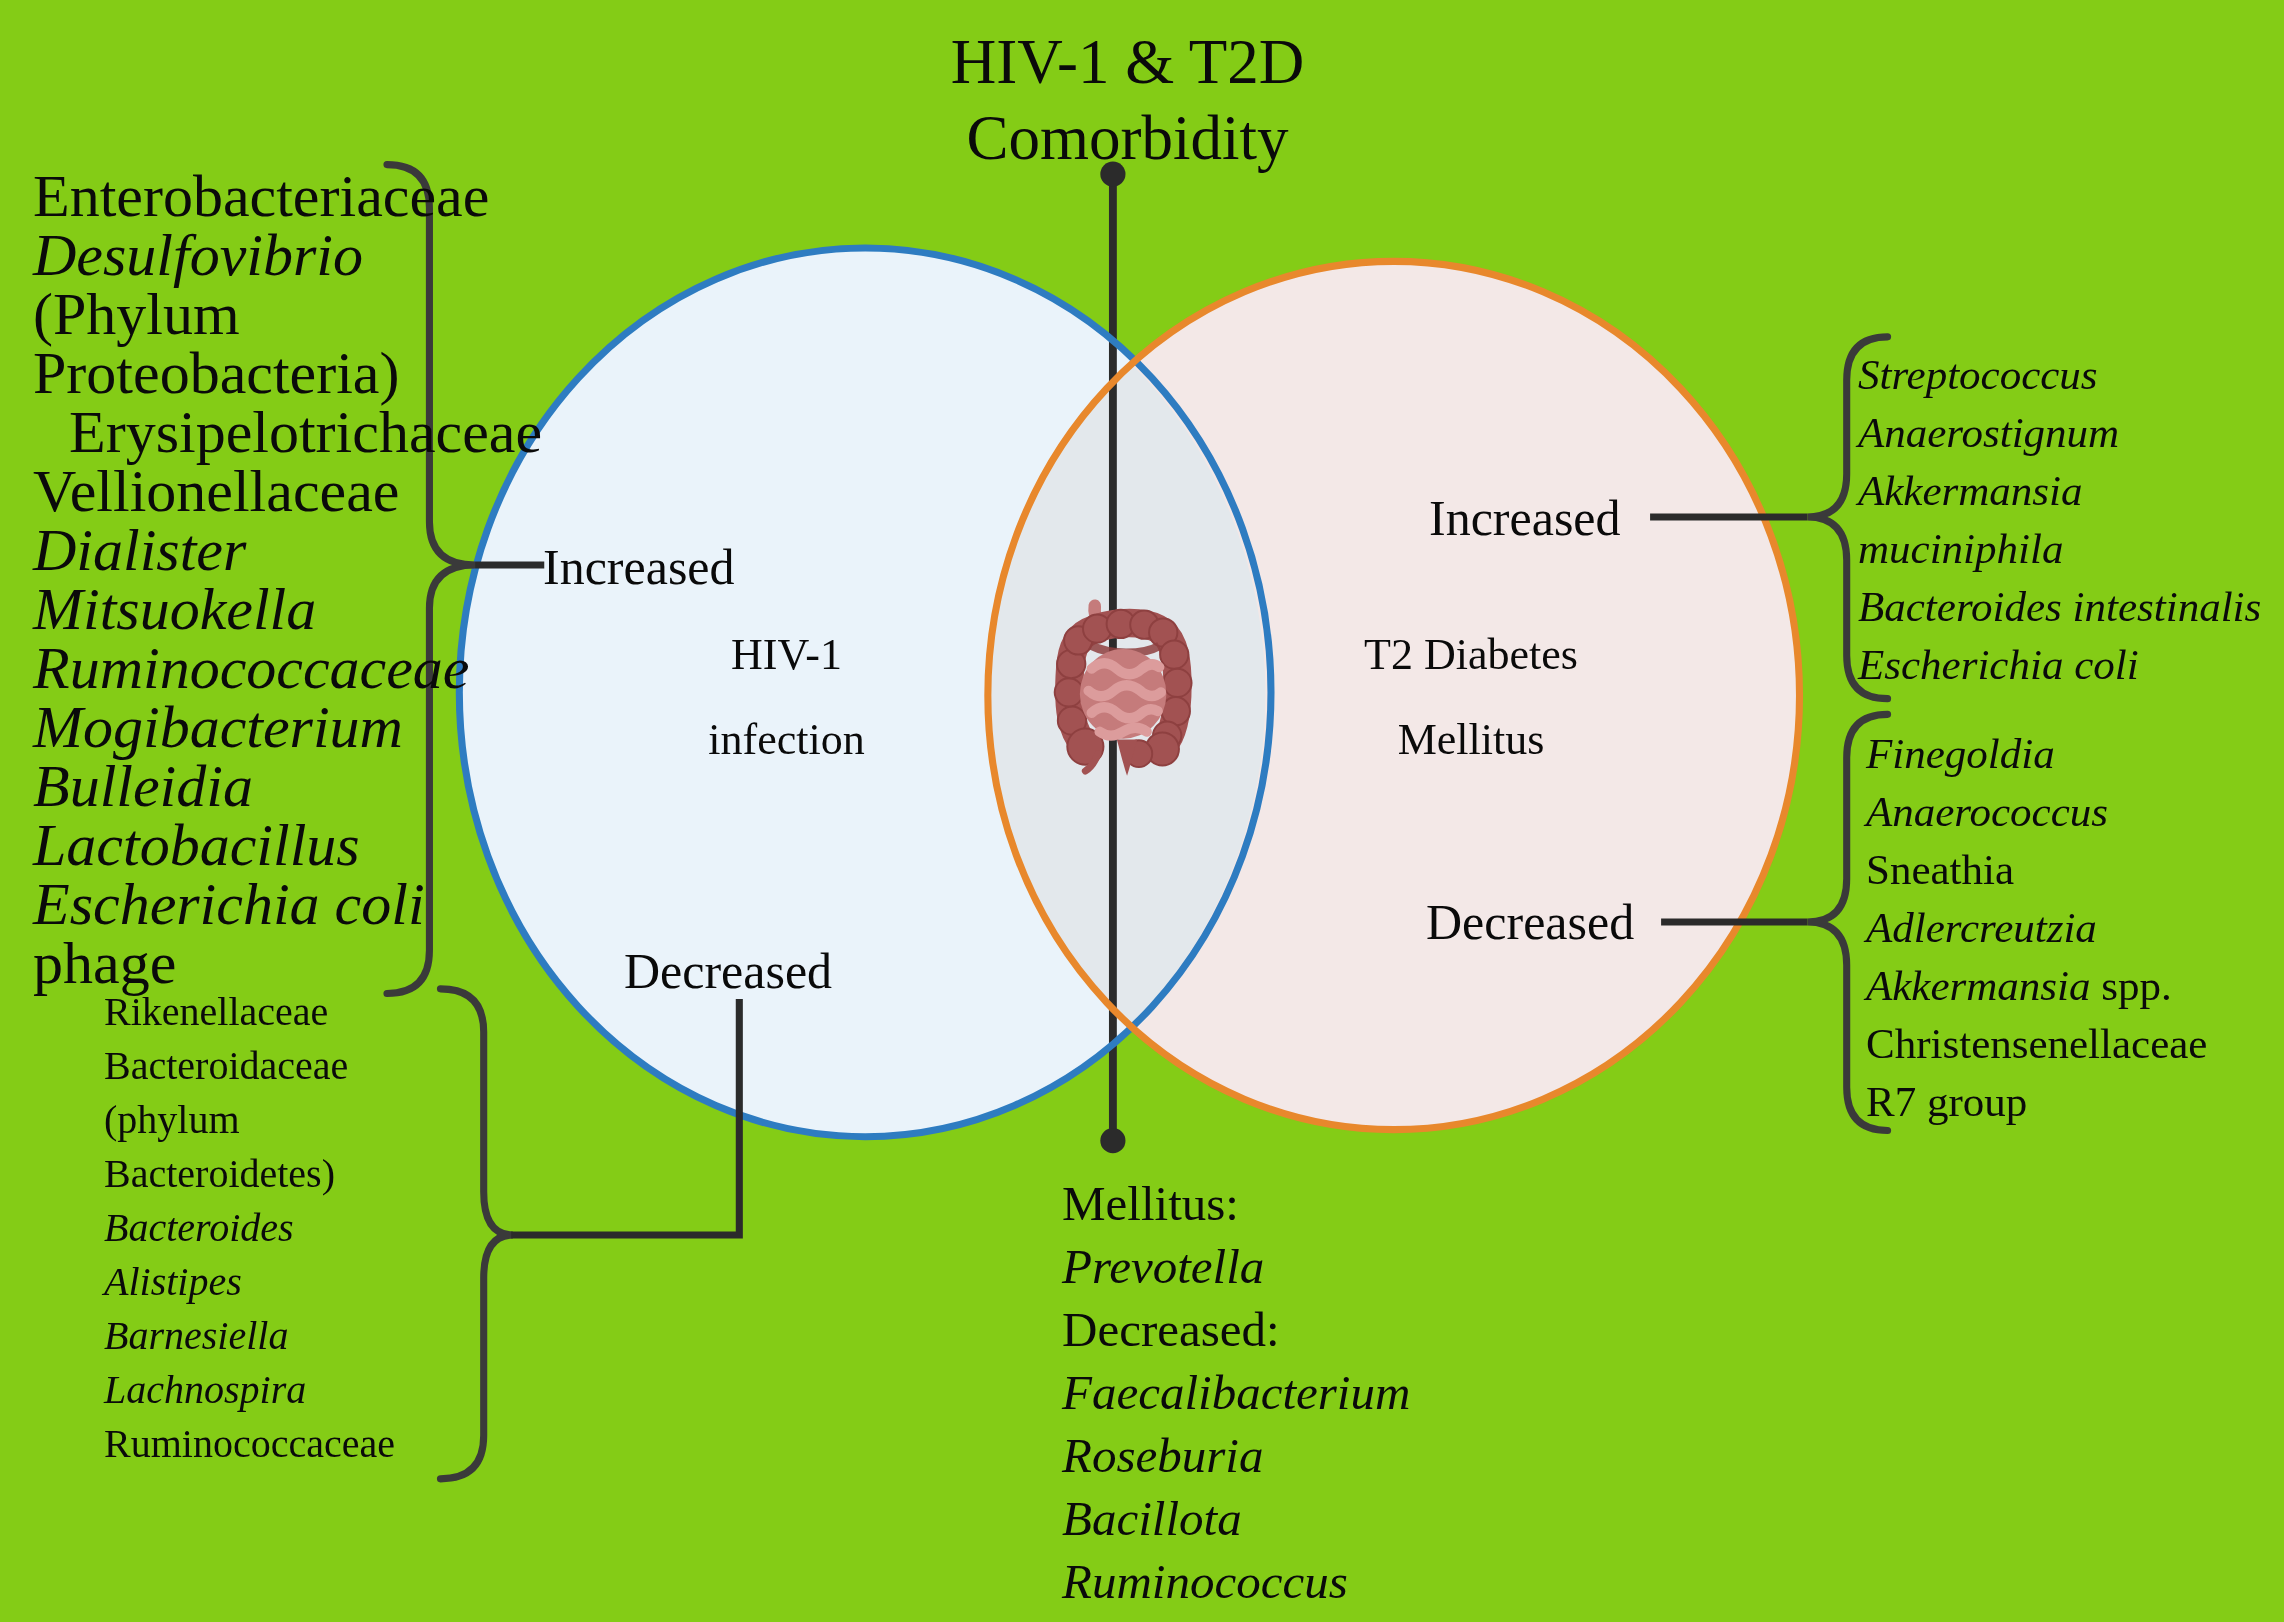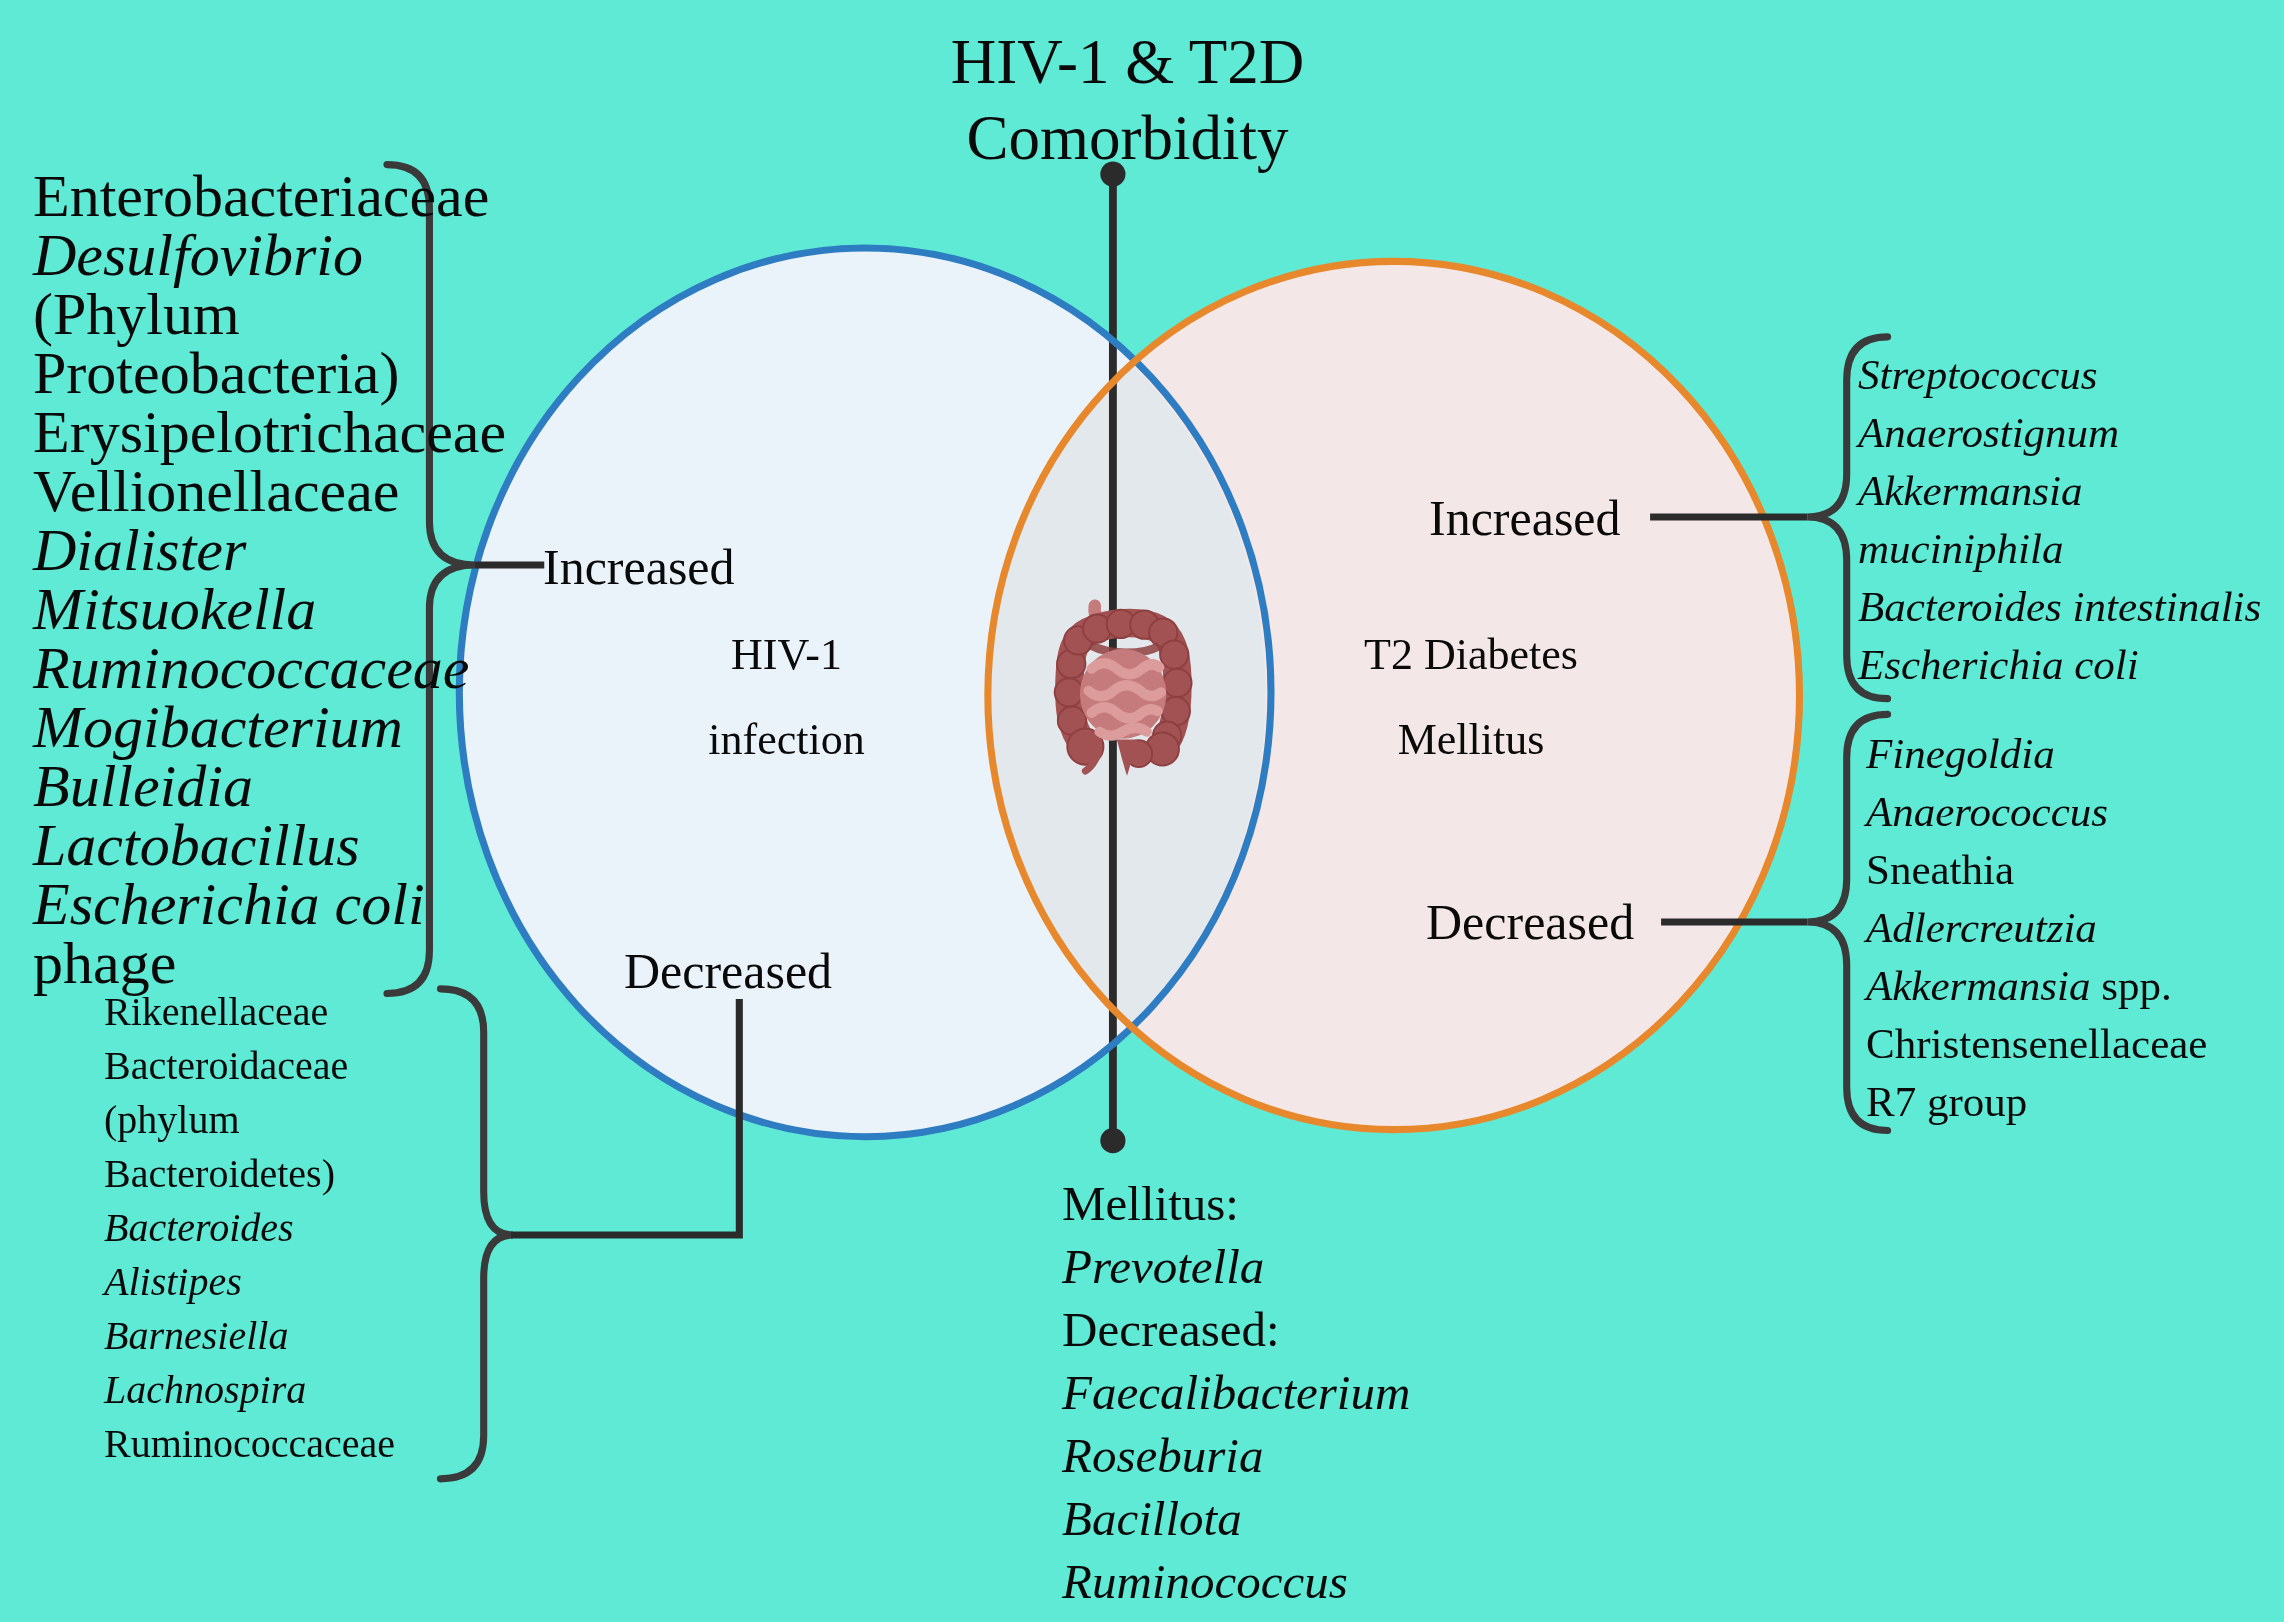--- a/index.html
+++ b/index.html
@@ -1,16 +1,16 @@
 <!DOCTYPE html>
 <html style="font-size:12.6px"><head>
 <meta charset="utf-8">
 <style>
   html,body{margin:0;padding:0;background:#ffffff;}
-  .canvas{position:relative;width:2284px;height:1623px;background:#5eead4;overflow:hidden;
+  .canvas{position:relative;width:2284px;height:1623px;background:#84cc16;overflow:hidden;
           font-family:"Liberation Serif","DejaVu Serif",serif;color:#0a0a0a;}
   .layer{position:absolute;left:0;top:0;}
   .txt{position:absolute;white-space:nowrap;}
   .center{text-align:center;}
   .title{font-size:63px;line-height:76px;}
   .circle-label{font-size:44px;line-height:85px;}
   .inner-label{font-size:50px;}
   .list{position:absolute;}
   .list .ln{white-space:nowrap;}
   .ls-a .ln{font-size:60px;line-height:59px;}
@@ -106,21 +106,21 @@
   <div class="txt inner-label" style="left:543px;top:538px;">Increased</div>
   <div class="txt inner-label center" style="left:610px;top:942px;width:236px;">Decreased</div>
   <div class="txt inner-label" style="left:1429px;top:489px;">Increased</div>
   <div class="txt inner-label" style="left:1426px;top:893px;">Decreased</div>
 
   <div class="list ls-a" style="left:33px;top:167px;">
       <div class="ln"><span style="font-style: normal;">Enterobacteriaceae</span></div>
       <div class="ln"><span style="font-style: italic;">Desulfovibrio</span></div>
       <div class="ln"><span style="font-style: normal;">(Phylum</span></div>
       <div class="ln"><span style="font-style: normal;">Proteobacteria)</span></div>
-      <div class="ln"><span style="font-style: normal;">Erysipelotrichaceae</span></div>
+      <div class="ln"><span style="font-style: normal; margin-left: 36px;">Erysipelotrichaceae</span></div>
       <div class="ln"><span style="font-style: normal;">Vellionellaceae</span></div>
       <div class="ln"><span style="font-style: italic;">Dialister</span></div>
       <div class="ln"><span style="font-style: italic;">Mitsuokella</span></div>
       <div class="ln"><span style="font-style: italic;">Ruminococcaceae</span></div>
       <div class="ln"><span style="font-style: italic;">Mogibacterium</span></div>
       <div class="ln"><span style="font-style: italic;">Bulleidia</span></div>
       <div class="ln"><span style="font-style: italic;">Lactobacillus</span></div>
       <div class="ln"><span style="font-style: italic;">Escherichia coli</span></div>
       <div class="ln"><span style="font-style: normal;">phage</span></div>
     </div>

